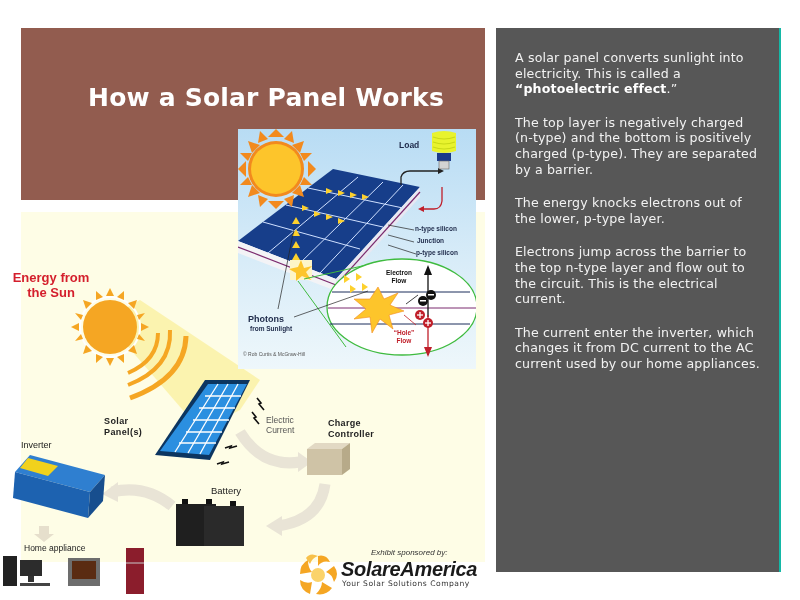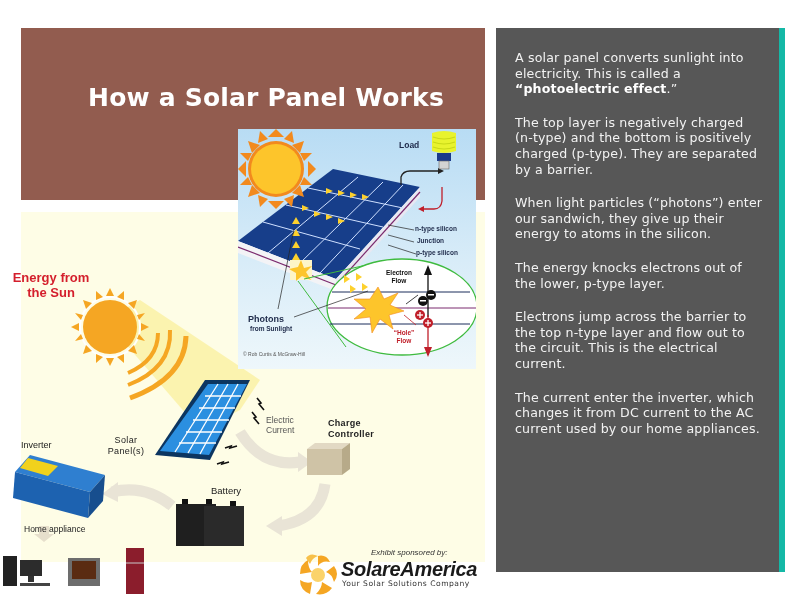--- a/index.html
+++ b/index.html
@@ -18,21 +18,21 @@
     font-family: "DejaVu Sans", sans-serif; font-weight: bold; font-size: 25px;
     letter-spacing: 0.2px;
   }
   .cream-area {
     position: absolute; left: 21px; top: 212px; width: 464px; height: 350px;
     background: #fefde6;
   }
   .text-panel {
     position: absolute; left: 496px; top: 28px; width: 283px; height: 544px;
     background: #575757;
-    border-right: 6px solid #14b8a6;
+    border-right: 2px solid #14b8a6;
   }
   .text-panel .paras { position: absolute; left: 19px; top: 22px; width: 250px; }
   .text-panel p {
     margin: 0 0 18px 0; color: #f2f2f2;
     font-family: "DejaVu Sans", sans-serif; font-size: 12.6px; line-height: 15.6px;
     letter-spacing: 0.15px;
   }
   .text-panel b { font-weight: bold; color: #ffffff; }
 
   
@@ -168,26 +168,26 @@
     <rect x="68" y="558" width="32" height="28" fill="#6d6d6d"></rect>
     <rect x="72" y="561" width="24" height="18" fill="#5a2b12"></rect>
   </g>
   <g>
     <rect x="126" y="548" width="18" height="46" fill="#8b1d2c"></rect>
     <line x1="126" y1="563" x2="144" y2="563" stroke="#c9c9c9" stroke-width="1"></line>
   </g>
 </svg>
 
 <div class="energy-lbl">Energy from the Sun</div>
-<div class="sys-lbl" style="left:104px;top:435px;width:44px;font-weight:normal;font-size:9px;line-height:11px;text-align:center;letter-spacing:0.4px;">Solar Panel(s)</div>
+<div class="sys-lbl" style="left:104px;top:416px;width:44px;font-weight:bold;font-size:9px;line-height:11px;text-align:left;letter-spacing:0.4px;">Solar Panel(s)</div>
 <div class="sys-lbl" style="left:266px;top:415px;width:38px;font-size:8.5px;line-height:10px;color:#555;">Electric Current</div>
 <div class="sys-lbl" style="left:328px;top:418px;width:54px;font-weight:bold;font-size:9px;line-height:11px;text-align:left;letter-spacing:0.3px;">Charge Controller</div>
 <div class="sys-lbl" style="left:211px;top:485px;font-size:9.5px;text-align:right;">Battery</div>
 <div class="sys-lbl" style="left:21px;top:440px;font-size:9px;">Inverter</div>
-<div class="sys-lbl" style="left:24px;top:524px;font-size:8.5px;">Home appliance</div>
+<div class="sys-lbl" style="left:24px;top:543px;font-size:8.5px;">Home appliance</div>
 
 <div class="cell-diagram">
   <svg width="238" height="236" viewBox="0 0 238 236">
 
     <polygon points="0,118 95,45 182,63 98,160" fill="#ffffff"></polygon>
     <polygon points="0,112 95,40 182,58 98,150" fill="#173e8a"></polygon>
     <polygon points="98,150 182,58 182,68 98,162" fill="#e8e8f2"></polygon>
     <line x1="98" y1="156" x2="182" y2="63" stroke="#7b2a6e" stroke-width="1.2"></line>
     <polygon points="0,112 98,150 98,162 0,124" fill="#f3f3f6"></polygon>
     <line x1="0" y1="118" x2="98" y2="156" stroke="#7b2a6e" stroke-width="1.2"></line>
@@ -330,18 +330,17 @@
   </svg>
   <div class="by">Exhibit sponsored by:</div>
   <div class="brand">SolareAmerica</div>
   <div class="tag">Your Solar Solutions Company</div>
 </div>
 
 <div class="text-panel">
   <div class="paras">
     <p><span>A solar panel converts sunlight into electricity. This is called a </span><b>“photoelectric effect</b><span>.”</span></p>
     <p>The top layer is negatively charged (n-type) and the bottom is positively charged (p-type). They are separated by a barrier.</p>
-    <p>When light particles (“photons”) enter our sandwich, they give up their energy to atoms in the silicon.</p>
     <p>The energy knocks electrons out of the lower, p-type layer.</p>
     <p>Electrons jump across the barrier to the top n-type layer and flow out to the circuit. This is the electrical current.</p>
     <p>The current enter the inverter, which changes it from DC current to the AC current used by our home appliances.</p>
   </div>
 </div>
 
 </body></html>

